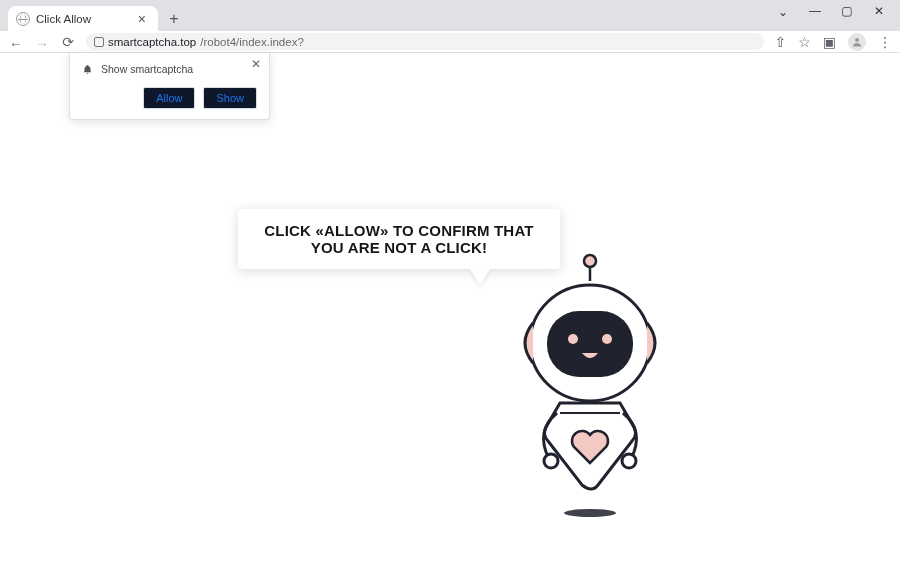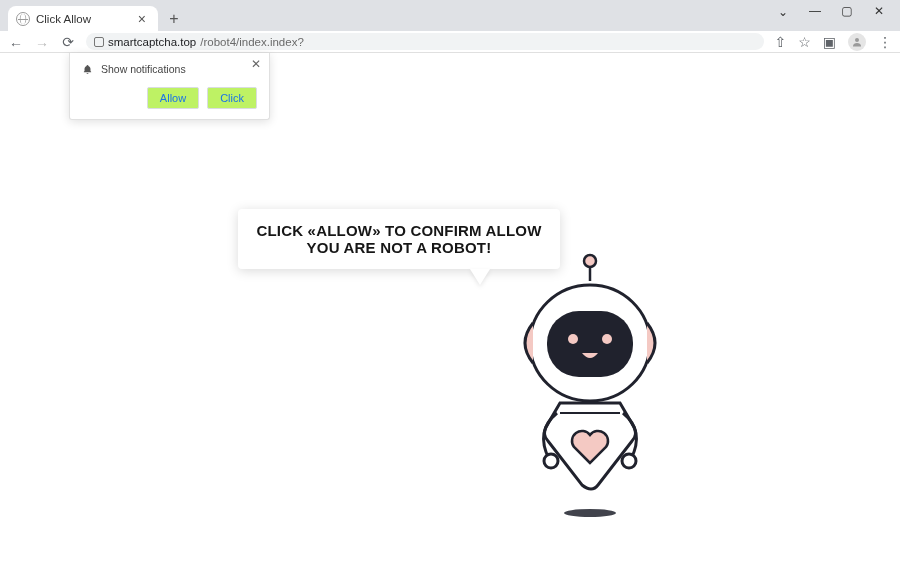--- a/index.html
+++ b/index.html
@@ -119,21 +119,21 @@
     padding: 10px 12px 10px 12px;
   }
   .perm .x { position: absolute; right: 8px; top: 4px; font-size: 12px; color: #666; cursor: pointer; }
   .perm .line1 { font-size: 11.5px; color: #333; margin-bottom: 6px; }
   .perm .line2 { font-size: 10.5px; color: #444; display: flex; align-items: center; gap: 8px; margin-bottom: 12px; }
   .bell { width: 11px; height: 11px; position: relative; }
   .bell svg { width: 11px; height: 11px; fill: #555; }
   .perm .btns { display: flex; justify-content: flex-end; gap: 8px; }
   .perm .btn {
     border: 1px solid #d9dce0;
-    background: #bef264;
+    background: #0f172a;
     color: #1a73e8;
     font-size: 11px;
     padding: 4px 12px;
     border-radius: 2px;
     cursor: pointer;
   }
 
   
   .bubble {
     position: absolute;
@@ -213,30 +213,30 @@
 <div class="viewport">
 
   <div class="perm">
     <span class="x">✕</span>
     <div class="line2">
       <span class="bell">
         <svg viewBox="0 0 24 24">
             <path d="M12 2a2 2 0 0 0-2 2v.3C7.2 5.2 5.5 7.8 5.5 11v4L4 17v1h16v-1l-1.5-2v-4c0-3.2-1.7-5.8-4.5-6.7V4a2 2 0 0 0-2-2zm-2 18a2 2 0 0 0 4 0h-4z"></path>
           </svg>
       </span>
-      <span>Show notifications</span>
+      <span>Show smartcaptcha</span>
     </div>
     <div class="btns">
       <button class="btn">Allow</button>
-      <button class="btn">Click</button>
+      <button class="btn">Show</button>
     </div>
   </div>
 
   <div class="bubble">
-    <span>CLICK «ALLOW» TO CONFIRM ALLOW YOU ARE NOT A ROBOT!</span>
+    <span>CLICK «ALLOW» TO CONFIRM THAT YOU ARE NOT A CLICK!</span>
   </div>
 
   <div class="robot">
     <svg viewBox="0 0 150 270">
 
       <ellipse cx="75" cy="260" rx="26" ry="4" fill="#20222d" opacity=".85"></ellipse>
 
       <line x1="75" y1="28" x2="75" y2="12" stroke="#20222d" stroke-width="2.5"></line>
       <circle cx="75" cy="8" r="6" fill="#f4c9c3" stroke="#20222d" stroke-width="2.5"></circle>
 

